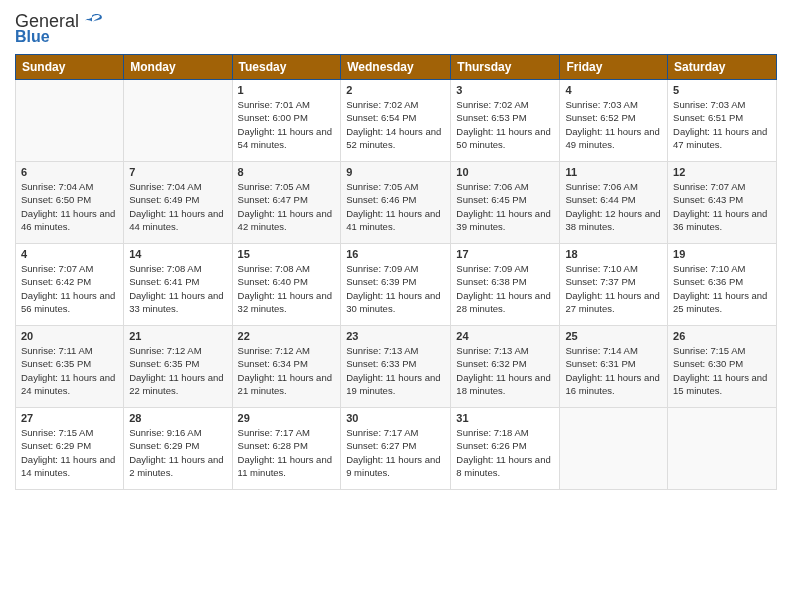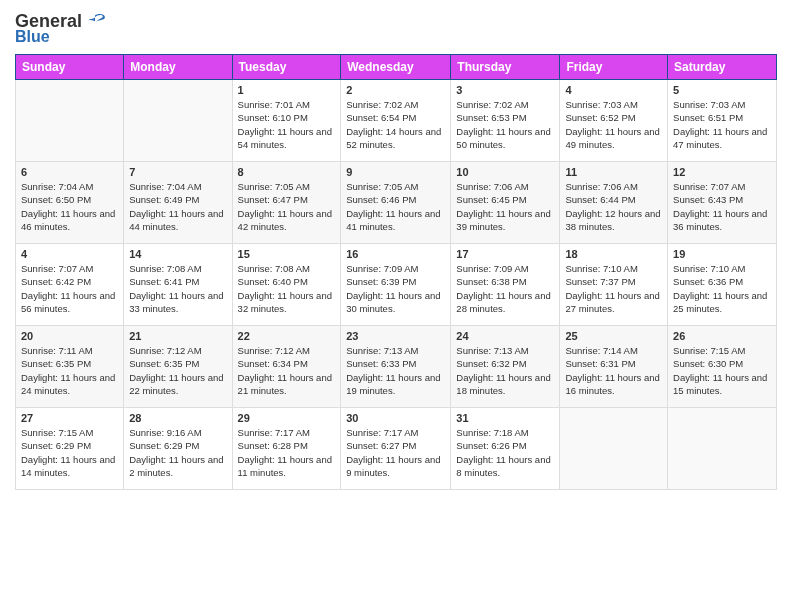--- a/index.html
+++ b/index.html
@@ -37,21 +37,21 @@
     .location {
       font-size: 14px;
       color: #555;
     }
     .calendar {
       width: 100%;
       border-collapse: collapse;
       border: 1px solid #ccc;
     }
     .calendar th {
-      background-color: #d946ef;
+      background-color: #a16207;
       color: #fff;
       font-size: 12px;
       font-weight: bold;
       text-align: left;
       padding: 5px 6px;
       border: 1px solid #1a5090;
     }
     .calendar td {
       vertical-align: top;
       padding: 4px 5px;
@@ -79,21 +79,21 @@
     }
   </style>
 </head>
 <body>
 
 <div class="page">
   <div class="header">
     <div class="logo">
       <div style="display:flex;flex-direction:column;align-items:flex-start;">
         <div style="display:flex;align-items:center;">
-          <span style="font-size:18px;font-weight:bold;color:#333;">General</span>
+          <span style="font-size:18px;font-weight:normal;color:#333;">General</span>
           <svg width="22" height="22" viewBox="0 0 40 30" style="margin-left:2px;">
             <path d="M20 5 C25 0 38 2 38 8 C38 14 28 12 22 16 C28 10 36 10 34 6 C32 3 24 4 20 8 Z" fill="#2a6db5"></path>
             <path d="M20 8 C16 12 10 10 8 14 C12 12 18 14 20 16 Z" fill="#2a6db5"></path>
           </svg>
         </div>
         <span style="font-size:16px;font-weight:bold;color:#2a6db5;margin-top:-4px;">Blue</span>
       </div>
     </div>
     <div class="title-block">
       <div class="month-title"></div>
@@ -113,21 +113,21 @@
           <th>Friday</th>
           <th>Saturday</th>
         </tr>
     </thead>
     <tbody id="calendar-body">
     <tr>
           <td class="empty"></td>
           <td class="empty"></td>
           <td>
             <span class="day-num">1</span>
-            <div class="day-info"><span>Sunrise: 7:01 AM</span><br><span>Sunset: 6:10 PM</span><br><span>Daylight: 11 hours and 54 minutes.</span></div>
+            <div class="day-info"><span>Sunrise: 7:01 AM</span><br><span>Sunset: 6:00 PM</span><br><span>Daylight: 11 hours and 54 minutes.</span></div>
           </td>
           <td>
             <span class="day-num">2</span>
             <div class="day-info"><span>Sunrise: 7:02 AM</span><br><span>Sunset: 6:54 PM</span><br><span>Daylight: 14 hours and 52 minutes.</span></div>
           </td>
           <td>
             <span class="day-num">3</span>
             <div class="day-info"><span>Sunrise: 7:02 AM</span><br><span>Sunset: 6:53 PM</span><br><span>Daylight: 11 hours and 50 minutes.</span></div>
           </td>
           <td>

